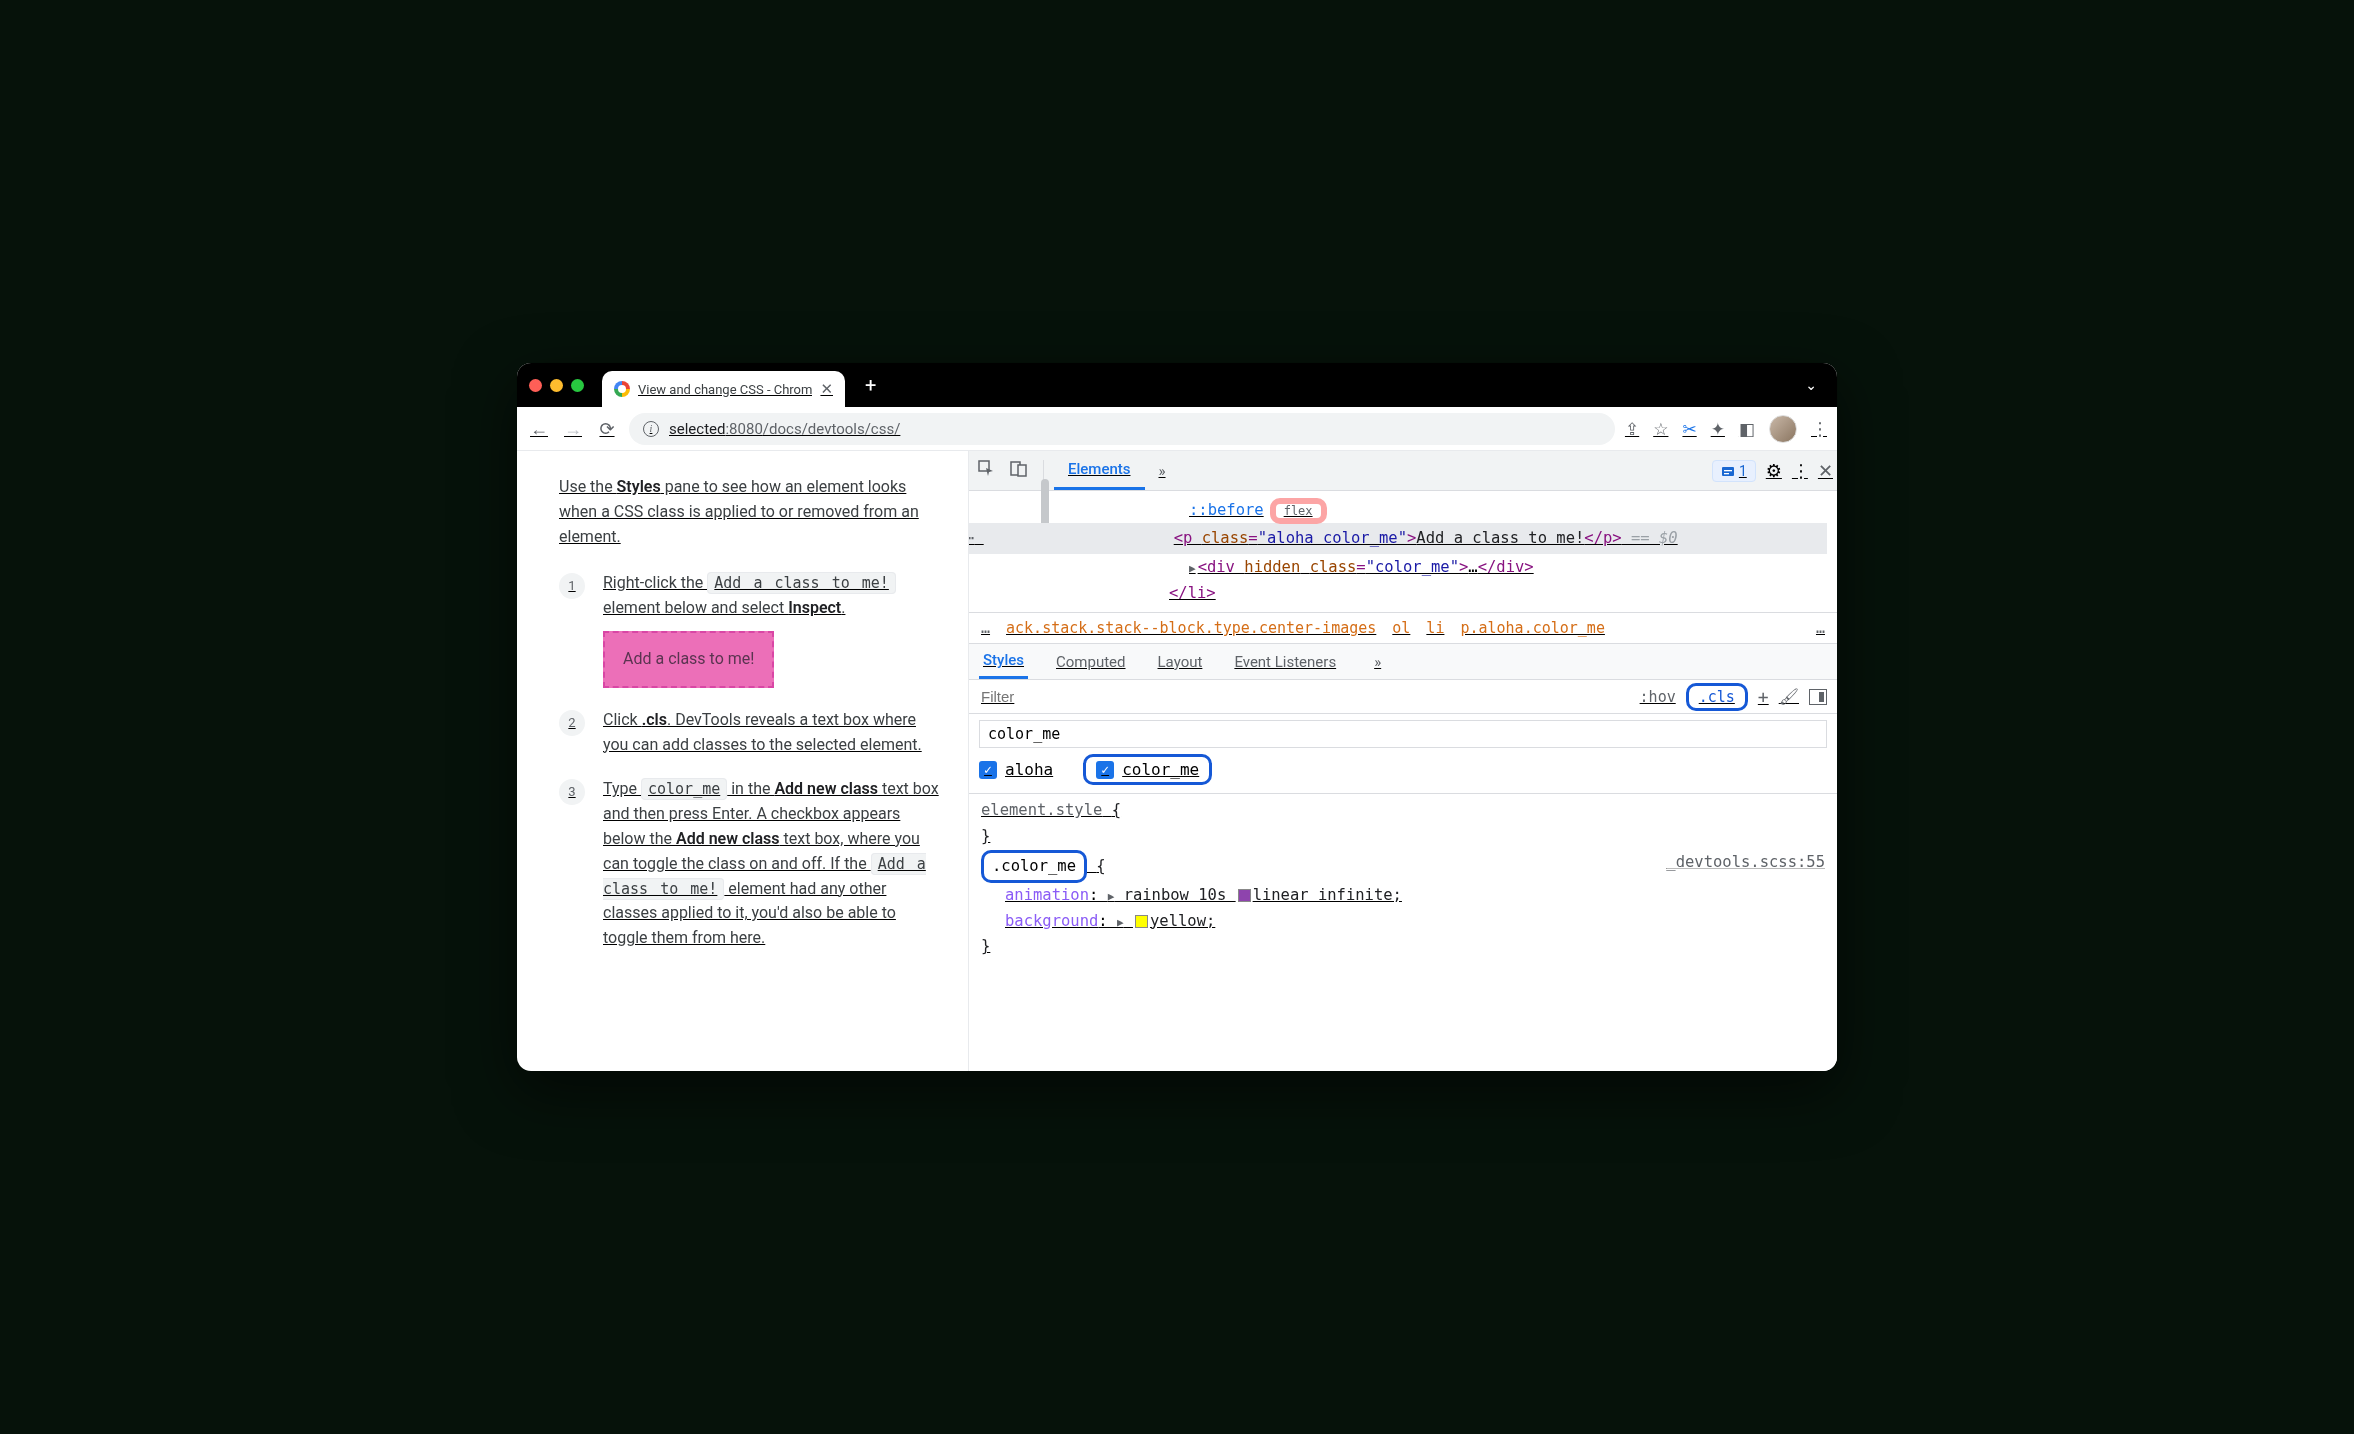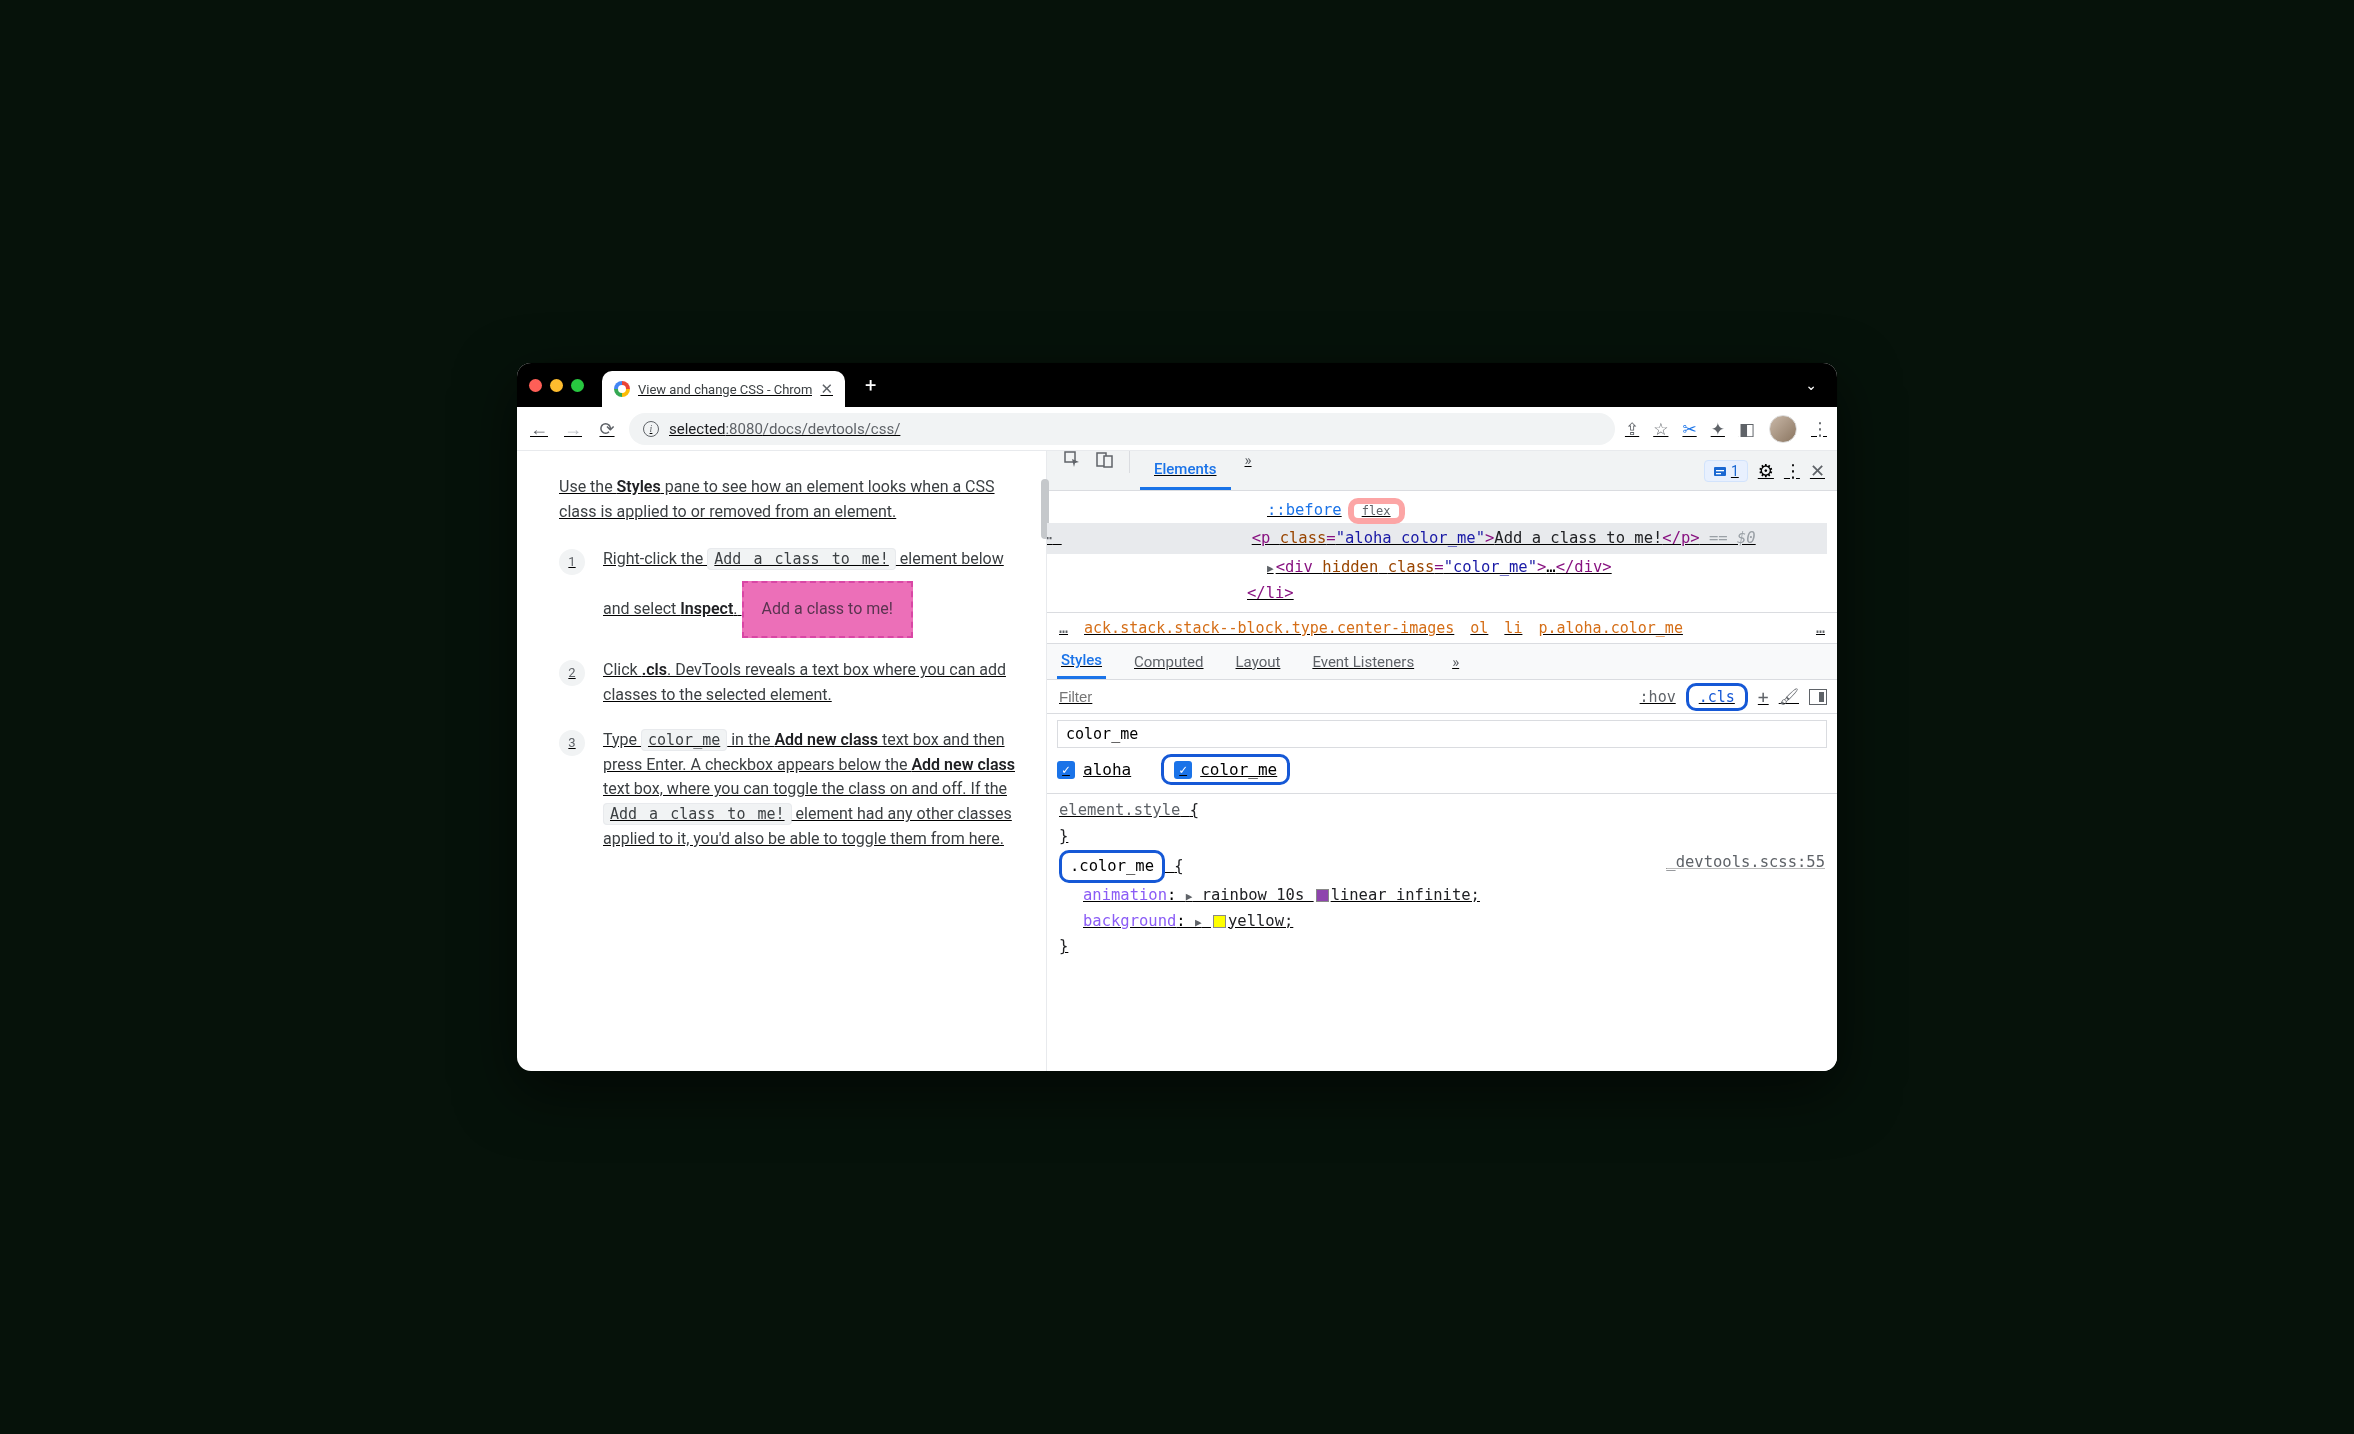--- a/index.html
+++ b/index.html
@@ -85,21 +85,21 @@
   .url { color:#5f6368; }
   .url .host { color:#202124; }
   .tool-icons { display:flex; gap:14px; align-items:center;}
   .tool-icons > * { color:#5f6368; font-size:17px;}
   .scissors { color:#1a73e8 !important;}
   .avatar { width:28px; height:28px; border-radius:50%; background: linear-gradient(135deg,#c9b8a8,#8a7560); border:1px solid #ddd;}
   .vdots { font-size:18px; letter-spacing:-2px;}
   
   .content { display:flex; height: 620px; }
   .page {
-    width: 530px;
+    width: 452px;
     padding: 24px 26px 24px 42px;
     font-size: 16px;
     line-height: 1.55;
     color: #3c4043;
     overflow-y: auto;
     border-right: 1px solid #e8eaed;
   }
   .page b { font-weight:600; color:#202124;}
   .intro { margin-bottom: 22px; }
   .steps { counter-reset: step; }
@@ -130,24 +130,24 @@
   .devtools {
     flex:1;
     display:flex;
     flex-direction:column;
     font-size: 15px;
     background:#fff;
   }
   .dt-tabs {
     height: 40px;
     border-bottom: 1px solid #dadce0;
-    display:flex; 
+    display:flex; align-items:center;
     background:#f1f3f4;
     gap: 4px;
-    padding: 0 12px;
+    padding: 0 4px;
   }
   .dt-ico { width:28px; text-align:center; color:#5f6368; font-size:16px;}
   .dt-sep { width:1px; height:22px; background:#dadce0; margin: 0 6px;}
   .dt-tab { padding: 0 14px; height:100%; display:flex; align-items:center; color:#5f6368;}
   .dt-tab.active { color:#1a73e8; border-bottom: 3px solid #1a73e8; font-weight:500;}
   .dt-more { color:#5f6368; padding:0 10px;}
   .dt-right { margin-left:auto; display:flex; align-items:center; gap:10px;}
   .issuebadge { background:#e8f0fe; border:1px solid #d2e3fc; border-radius:4px; padding:2px 8px; display:flex; align-items:center; gap:4px; color:#1967d2; font-size:14px;}
   .close-x { font-size:18px; color:#5f6368;}
   

